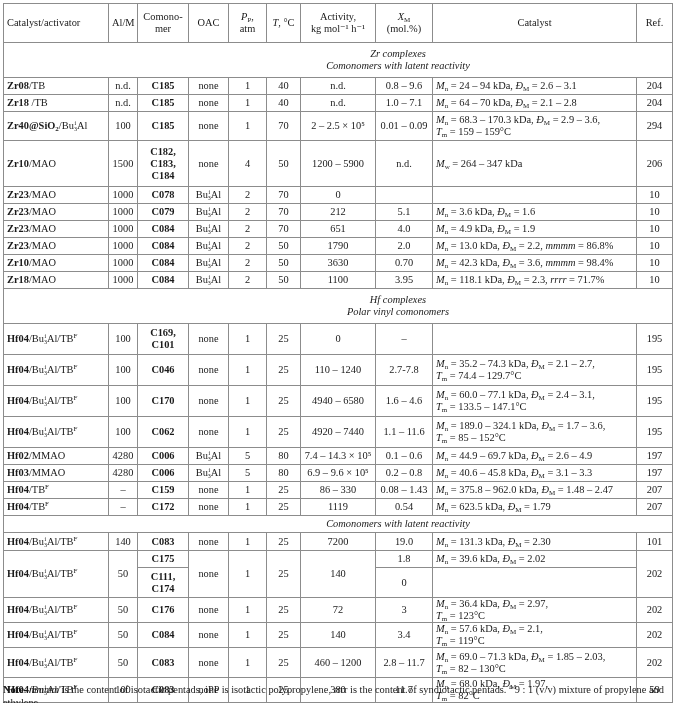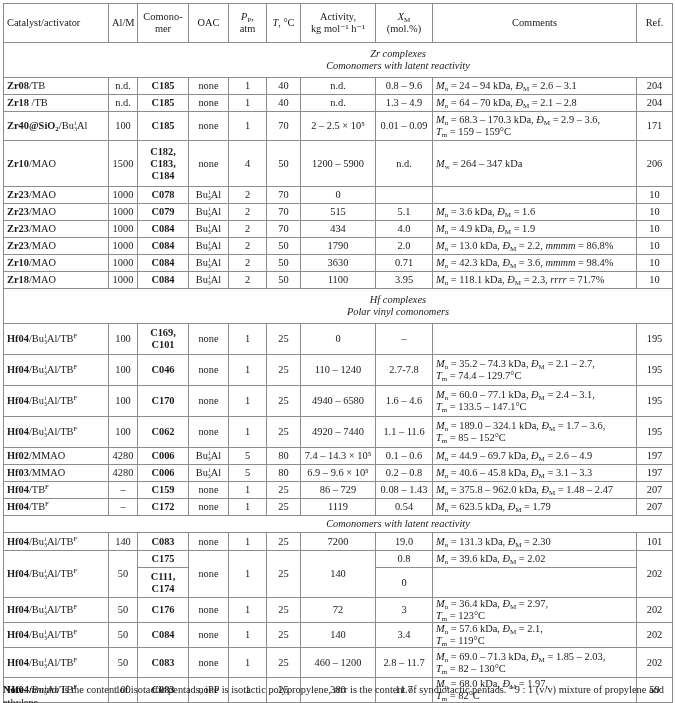--- a/index.html
+++ b/index.html
@@ -35,21 +35,21 @@
   <thead>
     <tr>
       <th class="left" style="text-align:left">Catalyst/activator</th>
       <th>Al/M</th>
       <th>Comono-mer</th>
       <th>OAC</th>
       <th><i>P</i><span class="sub">P</span><span>, atm</span></th>
       <th><i>T</i><span>, °C</span></th>
       <th><span>Activity,</span><br><span>kg mol⁻¹ h⁻¹</span></th>
       <th><i>X</i><span class="sub">M</span><br><span>(mol.%)</span></th>
-      <th>Comments</th>
+      <th>Catalyst</th>
       <th>Ref.</th>
     </tr>
   </thead>
   <tbody id="tbody">
       <tr>
         <td class="sec" colspan="10" style="height:34px"><span style="padding-left:120px">Zr complexes</span><br><span style="padding-left:120px">Comonomers with latent reactivity</span></td>
       </tr>
       <tr>
         <td class="left" style="height:16px"><b>Zr08</b>/TB</td>
         <td>n.d.</td>
@@ -63,35 +63,35 @@
         <td>204</td>
       </tr>
       <tr>
         <td class="left" style="height:16px"><b>Zr18</b> /TB</td>
         <td>n.d.</td>
         <td><b>C185</b></td>
         <td>none</td>
         <td>1</td>
         <td>40</td>
         <td>n.d.</td>
-        <td>1.3 – 4.9</td>
+        <td>1.0 – 7.1</td>
         <td class="left"><i>M</i><span class="sub">n</span> = 64 – 70 kDa, <i>Đ</i><span class="sub">M</span> = 2.1 – 2.8</td>
         <td>204</td>
       </tr>
       <tr>
         <td class="left" style="height:28px"><b>Zr40@SiO<span class="sub">2</span></b>/Bu<span class="subsup">i<br>3</span>Al</td>
         <td>100</td>
         <td><b>C185</b></td>
         <td>none</td>
         <td>1</td>
         <td>70</td>
         <td>2 – 2.5 × 10⁵</td>
         <td>0.01 – 0.09</td>
         <td class="left"><i>M</i><span class="sub">n</span> = 68.3 – 170.3 kDa, <i>Đ</i><span class="sub">M</span> = 2.9 – 3.6,<br><i>T</i><span class="sub">m</span> = 159 – 159°C</td>
-        <td>171</td>
+        <td>294</td>
       </tr>
       <tr>
         <td class="left" style="height:45px"><b>Zr10</b>/MAO</td>
         <td>1500</td>
         <td><b>C182,<br>C183,<br>C184</b></td>
         <td>none</td>
         <td>4</td>
         <td>50</td>
         <td>1200 – 5900</td>
         <td>n.d.</td>
@@ -110,33 +110,33 @@
         <td class="left"></td>
         <td>10</td>
       </tr>
       <tr>
         <td class="left" style="height:16px"><b>Zr23</b>/MAO</td>
         <td>1000</td>
         <td><b>C079</b></td>
         <td>Bu<span class="subsup">i<br>3</span>Al</td>
         <td>2</td>
         <td>70</td>
-        <td>515</td>
+        <td>212</td>
         <td>5.1</td>
         <td class="left"><i>M</i><span class="sub">n</span> = 3.6 kDa, <i>Đ</i><span class="sub">M</span> = 1.6</td>
         <td>10</td>
       </tr>
       <tr>
         <td class="left" style="height:16px"><b>Zr23</b>/MAO</td>
         <td>1000</td>
         <td><b>C084</b></td>
         <td>Bu<span class="subsup">i<br>3</span>Al</td>
         <td>2</td>
         <td>70</td>
-        <td>434</td>
+        <td>651</td>
         <td>4.0</td>
         <td class="left"><i>M</i><span class="sub">n</span> = 4.9 kDa, <i>Đ</i><span class="sub">M</span> = 1.9</td>
         <td>10</td>
       </tr>
       <tr>
         <td class="left" style="height:16px"><b>Zr23</b>/MAO</td>
         <td>1000</td>
         <td><b>C084</b></td>
         <td>Bu<span class="subsup">i<br>3</span>Al</td>
         <td>2</td>
@@ -147,21 +147,21 @@
         <td>10</td>
       </tr>
       <tr>
         <td class="left" style="height:16px"><b>Zr10</b>/MAO</td>
         <td>1000</td>
         <td><b>C084</b></td>
         <td>Bu<span class="subsup">i<br>3</span>Al</td>
         <td>2</td>
         <td>50</td>
         <td>3630</td>
-        <td>0.71</td>
+        <td>0.70</td>
         <td class="left"><i>M</i><span class="sub">n</span> = 42.3 kDa, <i>Đ</i><span class="sub">M</span> = 3.6, <i>mmmm</i> = 98.4%</td>
         <td>10</td>
       </tr>
       <tr>
         <td class="left" style="height:16px"><b>Zr18</b>/MAO</td>
         <td>1000</td>
         <td><b>C084</b></td>
         <td>Bu<span class="subsup">i<br>3</span>Al</td>
         <td>2</td>
         <td>50</td>
@@ -245,21 +245,21 @@
         <td class="left"><i>M</i><span class="sub">n</span> = 40.6 – 45.8 kDa, <i>Đ</i><span class="sub">M</span> = 3.1 – 3.3</td>
         <td>197</td>
       </tr>
       <tr>
         <td class="left" style="height:16px"><b>Hf04</b>/TB<span class="sup">F</span></td>
         <td>–</td>
         <td><b>C159</b></td>
         <td>none</td>
         <td>1</td>
         <td>25</td>
-        <td>86 – 729</td>
+        <td>86 – 330</td>
         <td>0.08 – 1.43</td>
         <td class="left"><i>M</i><span class="sub">n</span> = 375.8 – 962.0 kDa, <i>Đ</i><span class="sub">M</span> = 1.48 – 2.47</td>
         <td>207</td>
       </tr>
       <tr>
         <td class="left" style="height:16px"><b>Hf04</b>/TB<span class="sup">F</span></td>
         <td>–</td>
         <td><b>C172</b></td>
         <td>none</td>
         <td>1</td>
@@ -285,21 +285,21 @@
         <td>101</td>
       </tr>
       <tr>
         <td class="left" rowspan="2"><b>Hf04</b>/Bu<span class="subsup">i<br>3</span>Al/TB<span class="sup">F</span></td>
         <td rowspan="2">50</td>
         <td style="height:16px"><b>C175</b></td>
         <td rowspan="2">none</td>
         <td rowspan="2">1</td>
         <td rowspan="2">25</td>
         <td rowspan="2">140</td>
-        <td>0.8</td>
+        <td>1.8</td>
         <td class="left"><i>M</i><span class="sub">n</span> = 39.6 kDa, <i>Đ</i><span class="sub">M</span> = 2.02</td>
         <td rowspan="2">202</td>
       </tr>
       <tr>
         <td style="height:29px"><b>C111,<br>C174</b></td>
         <td>0</td>
         <td class="left"></td>
       </tr>
       <tr>
         <td class="left" style="height:16px"><b>Hf04</b>/Bu<span class="subsup">i<br>3</span>Al/TB<span class="sup">F</span></td>

